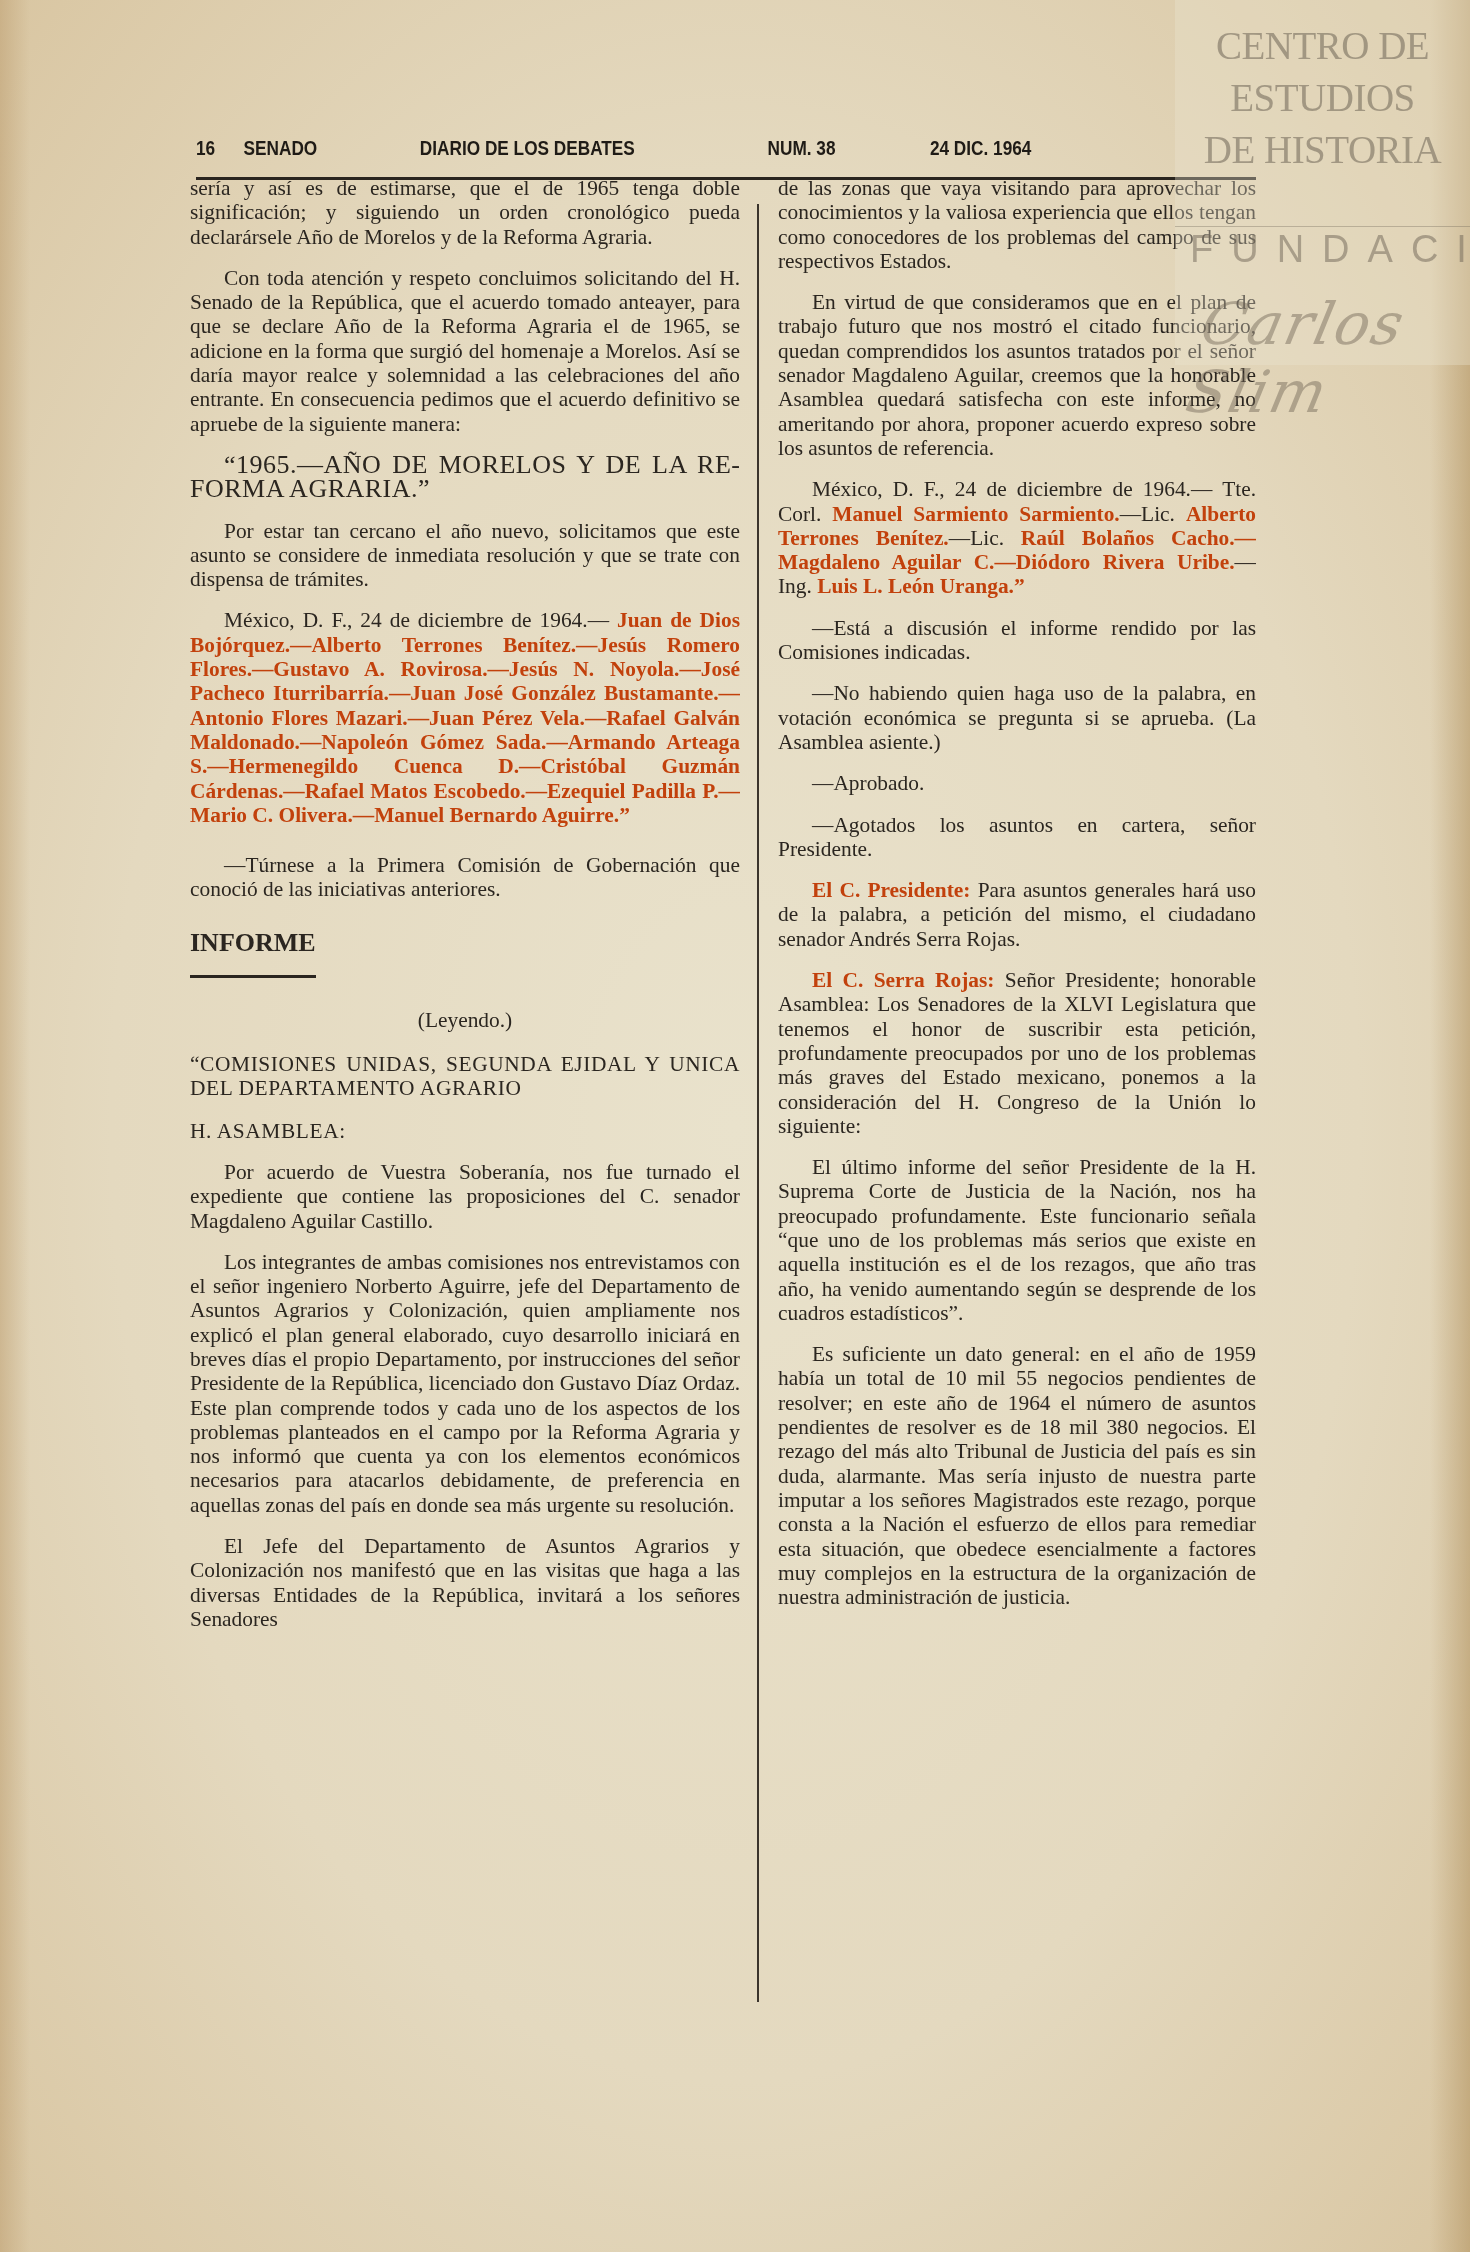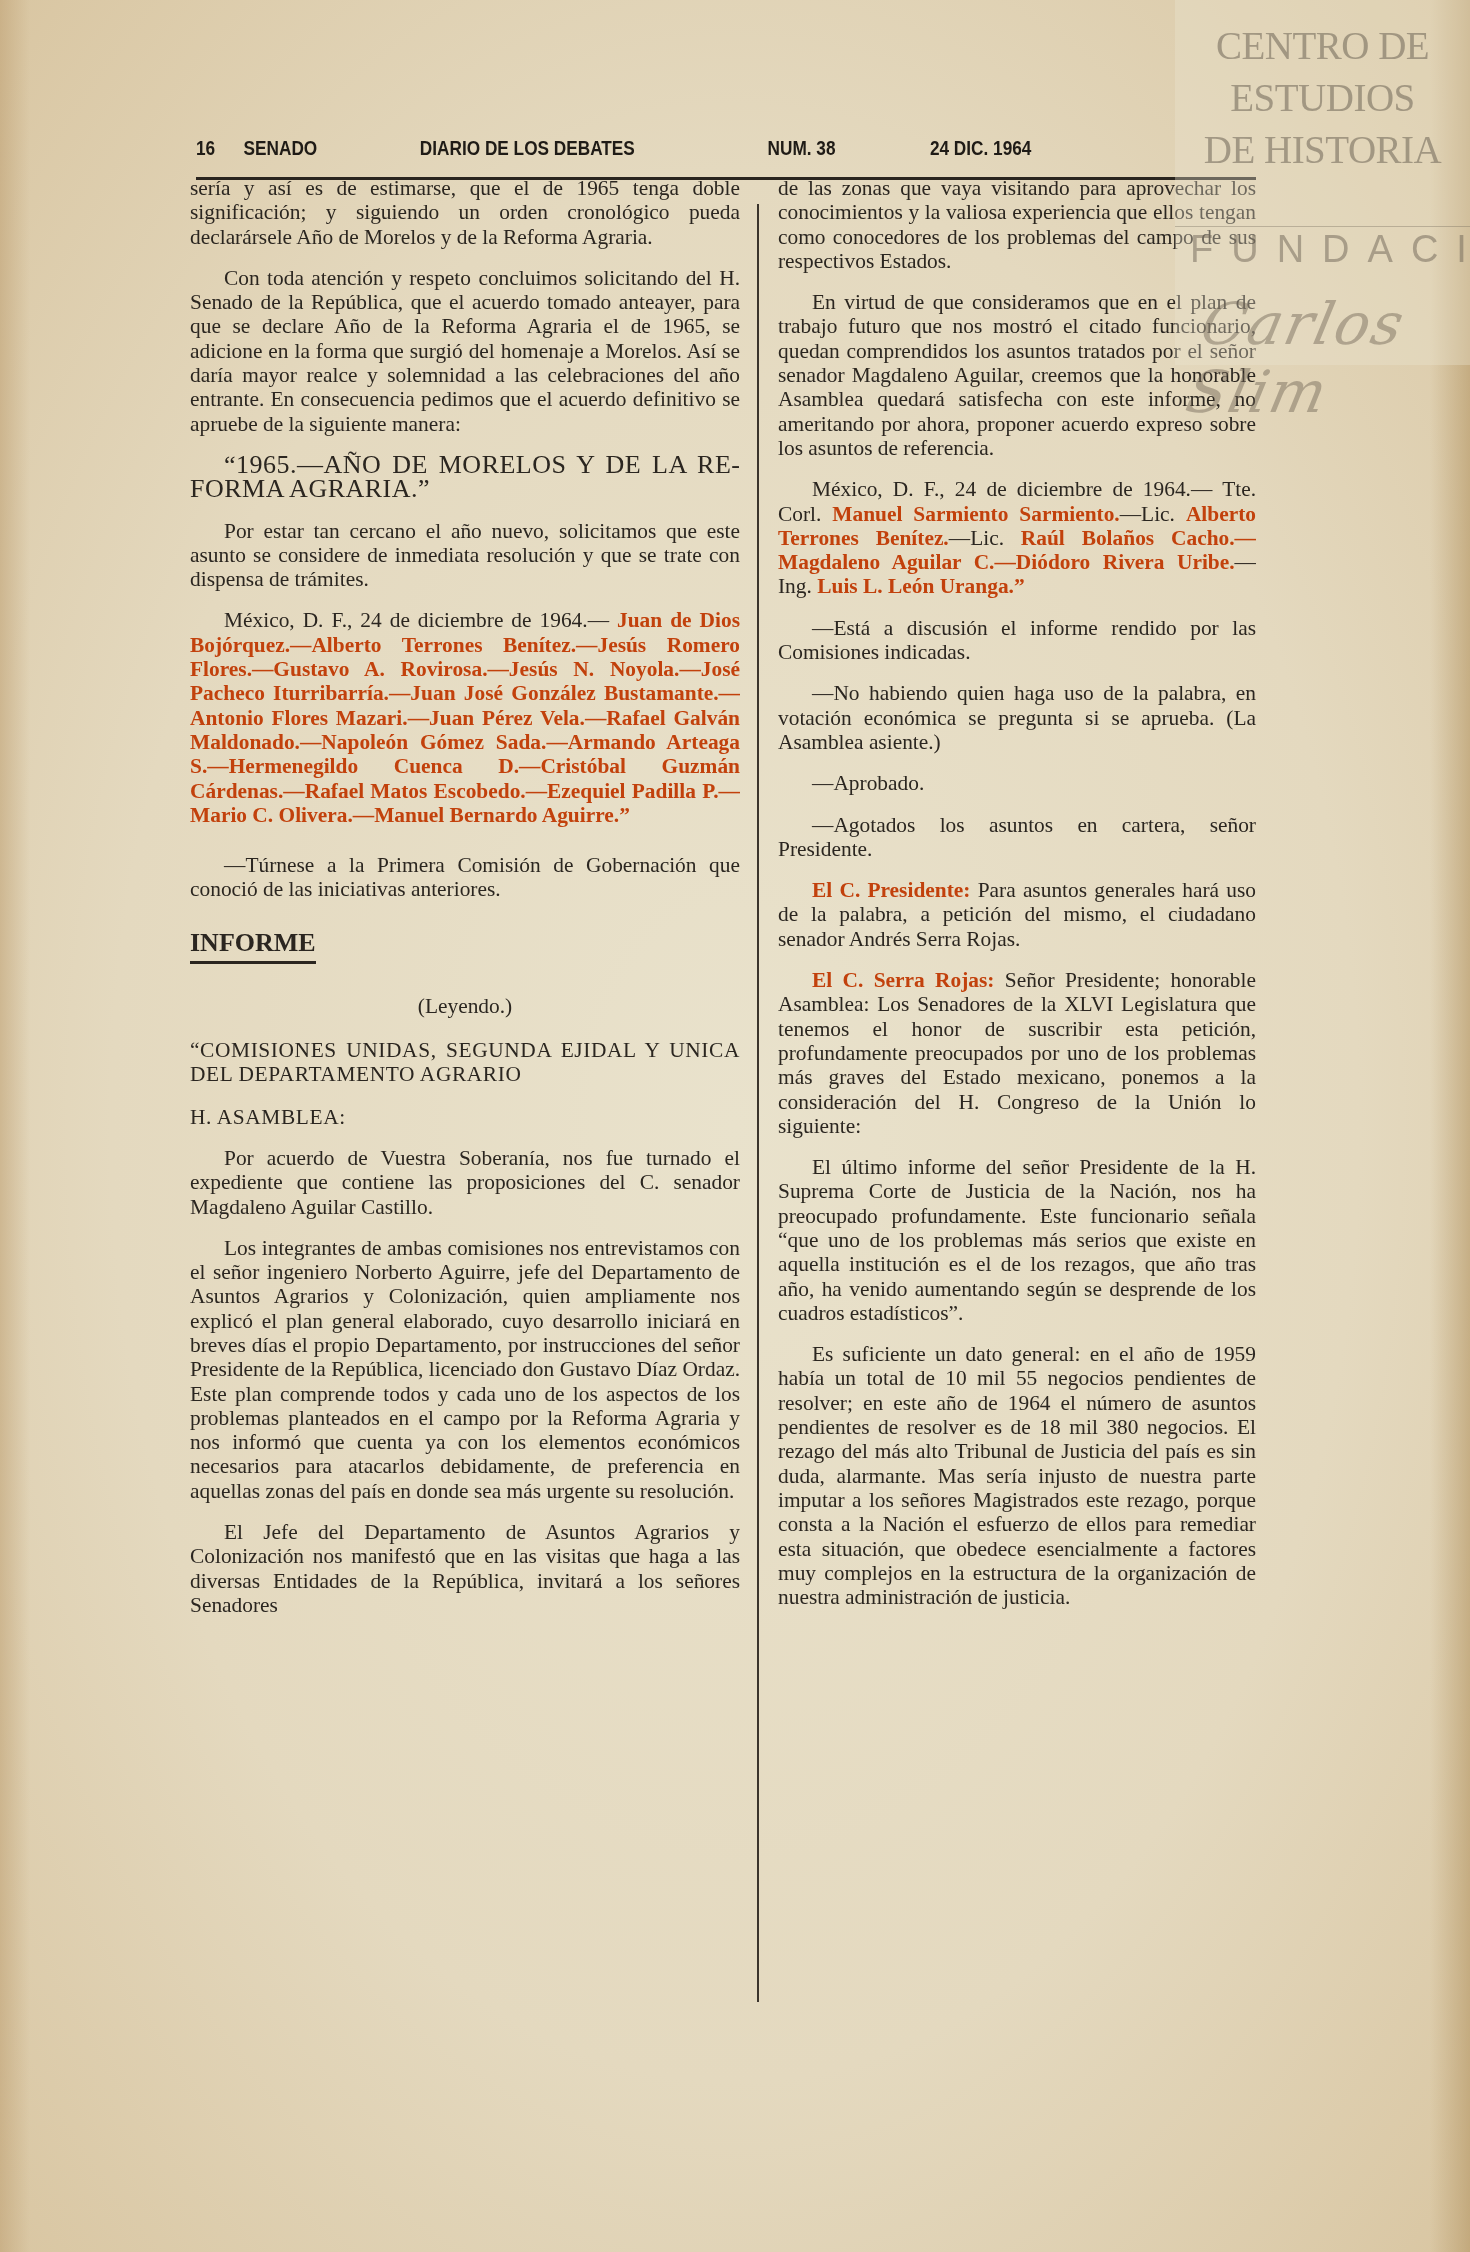--- a/index.html
+++ b/index.html
@@ -33,21 +33,21 @@
     .col-divider { position:absolute; left:757px; top:204px; width:2px; height:1798px; background:#3b342c; }
 
     .col p { margin: 0 0 17px 0; text-indent: 34px; hyphens: manual; }
     .col p.noindent { text-indent: 0; }
     .col p.center { text-align:center; text-indent:0; }
     .col b { font-weight: bold; color:#c2410c; }
     .col .quote-title { margin: 0 0 17px 0; text-align: justify; font-size: 26px; letter-spacing: 0.5px; }
     .col .caps-block { text-align: justify; text-indent: 0; letter-spacing: 0.6px; margin-bottom: 18px; }
     .sec-title {
       font-family: "Liberation Serif", serif; font-weight: bold; font-size: 26px;
-      display:inline-block; border-bottom: 3px solid #2a251f; padding-bottom: 2px; margin: 8px 0 30px 0; line-height: 32px;
+      display:inline-block; border-bottom: 3px solid #2a251f; padding-bottom: 16px; margin: 8px 0 30px 0; line-height: 32px;
     }
     .sec-title-2 { display:block; }
     .sec-title-2 span {
       display:inline-block; font-weight:bold; font-size:26px; line-height:32px;
       border-bottom: 3px solid #2a251f; padding-bottom: 2px; margin-bottom: 10px;
     }
 
     .watermark {
       position:absolute; left:1175px; top:0; width:295px; height:345px;
       background: rgba(235,228,210,0.35);

